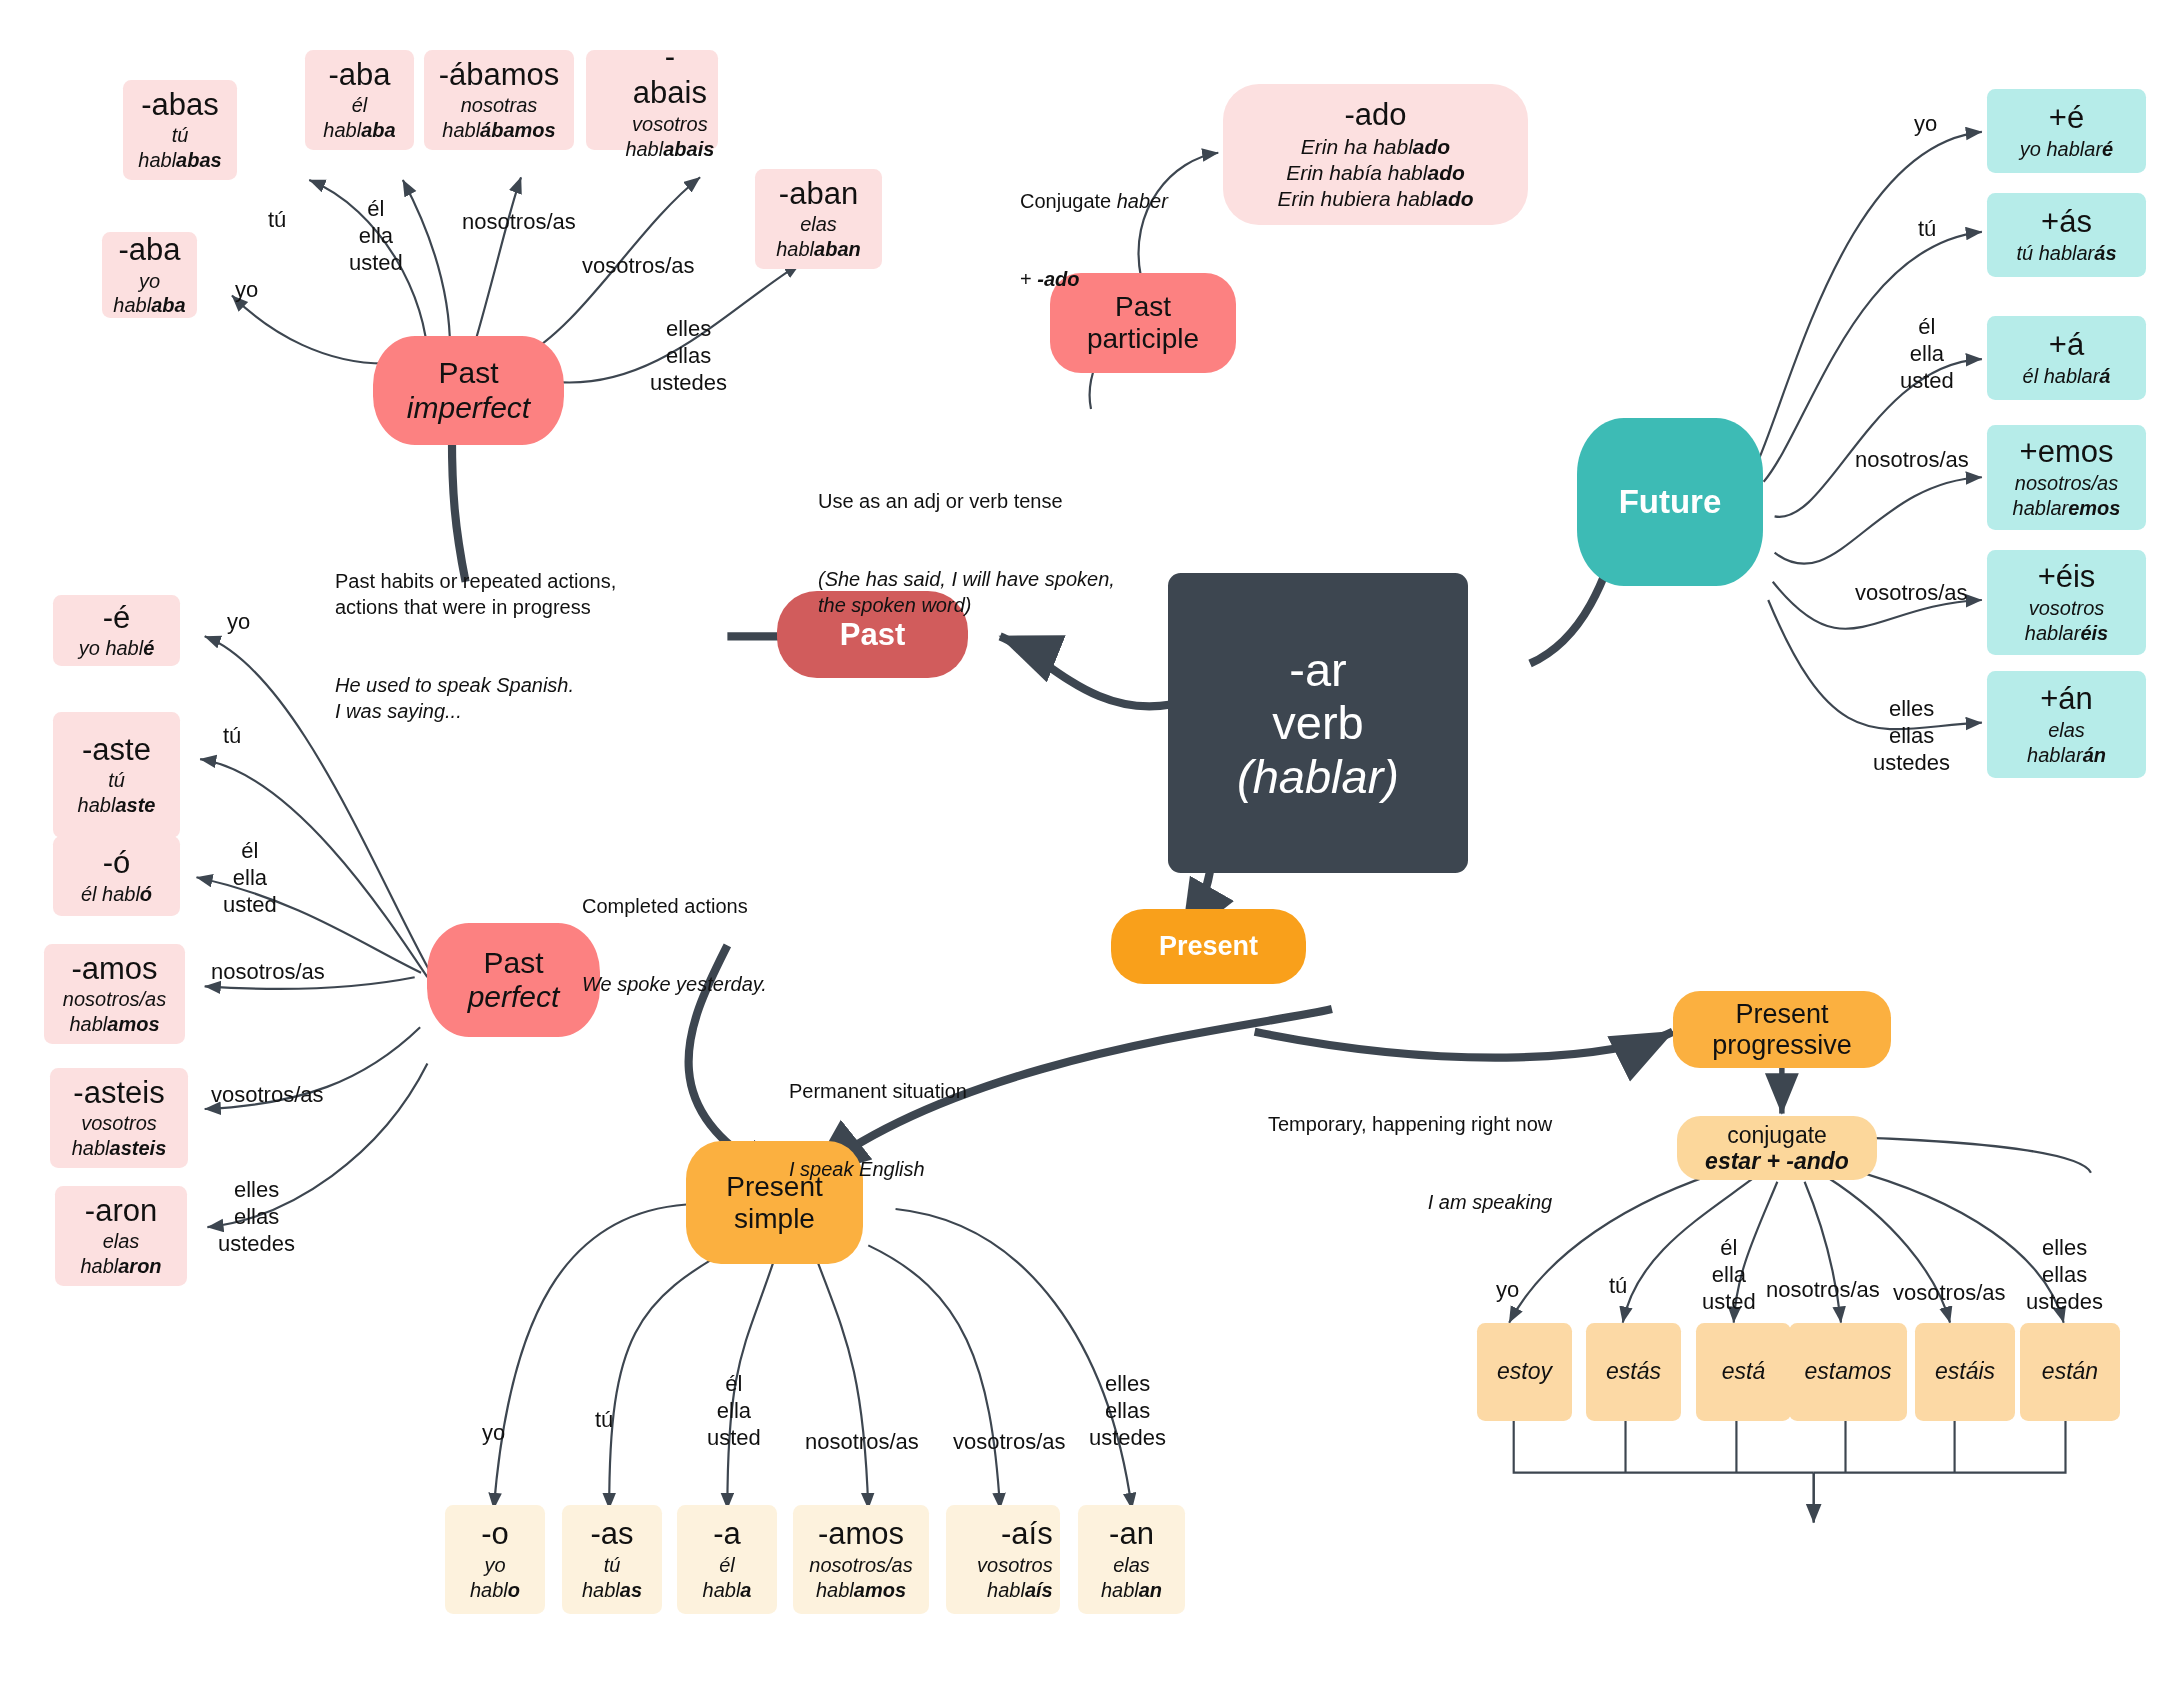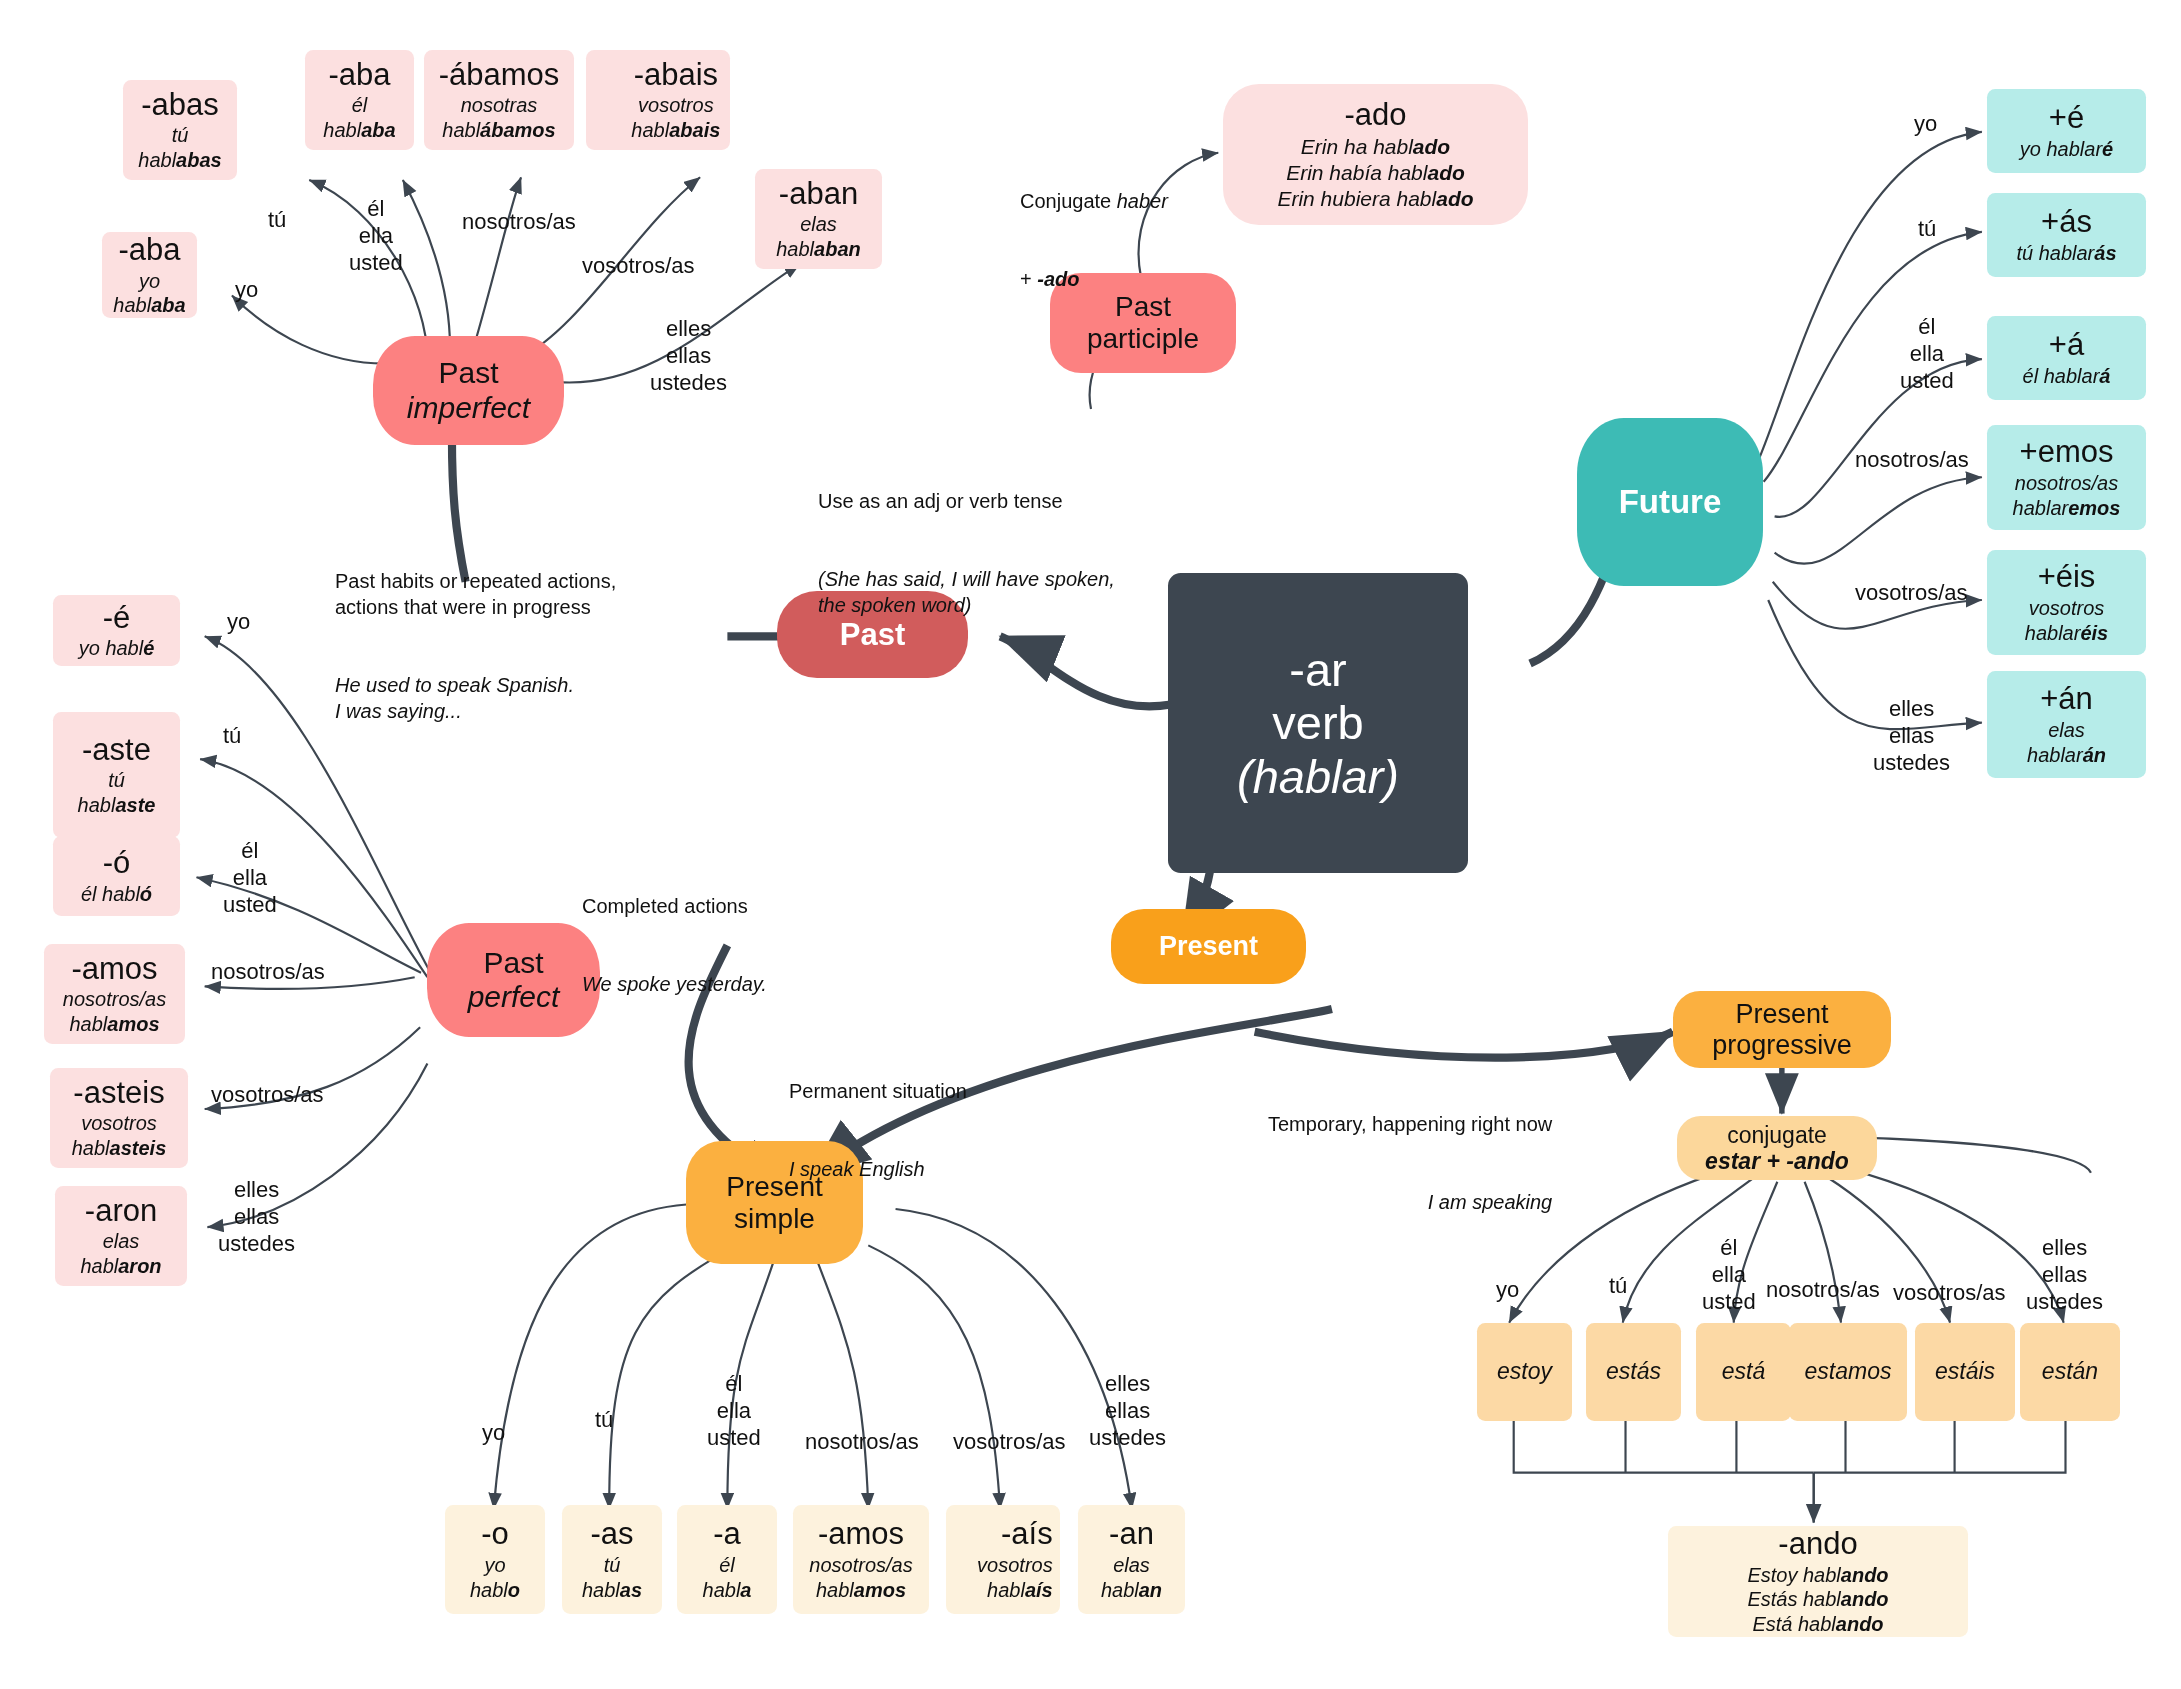--- a/index.html
+++ b/index.html
@@ -208,21 +208,21 @@
   <div class="leaf pink" style="left:305px;top:50px;width:109px;height:100px;">
     <div class="end">-aba</div>
     <div class="ex">él</div>
     <div class="ex"><span>habl</span><b>aba</b></div>
   </div>
   <div class="leaf pink" style="left:424px;top:50px;width:150px;height:100px;">
     <div class="end">-ábamos</div>
     <div class="ex">nosotras</div>
     <div class="ex"><span>habl</span><b>ábamos</b></div>
   </div>
-  <div class="leaf pink" style="left:586px;top:50px;width:144px;height:100px;padding-left:43px;">
+  <div class="leaf pink" style="left:586px;top:50px;width:132px;height:100px;padding-left:43px;">
     <div class="end">-abais</div>
     <div class="ex">vosotros</div>
     <div class="ex"><span>habl</span><b>abais</b></div>
   </div>
   <div class="leaf pink" style="left:755px;top:169px;width:127px;height:100px;">
     <div class="end">-aban</div>
     <div class="ex">elas</div>
     <div class="ex"><span>habl</span><b>aban</b></div>
   </div>
 
@@ -421,21 +421,15 @@
   <div class="lbl" style="left:1609px;top:1273px;">tú</div>
   <div class="lbl" style="left:1702px;top:1235px;">él
 ella
 usted</div>
   <div class="lbl" style="left:1766px;top:1277px;">nosotros/as</div>
   <div class="lbl" style="left:1893px;top:1280px;">vosotros/as</div>
   <div class="lbl" style="left:2026px;top:1235px;">elles
 ellas
 ustedes</div>
 
-  <div class="leaf cream" style="left:1668px;top:1526px;width:300px;height:111px;">
-    <div class="end">-ando</div>
-    <div class="ex"><span>Estoy habl</span><b>ando</b></div>
-    <div class="ex"><span>Estás habl</span><b>ando</b></div>
-    <div class="ex"><span>Está habl</span><b>ando</b></div>
-  </div>
 
 </div>
 
 
 </body></html>

